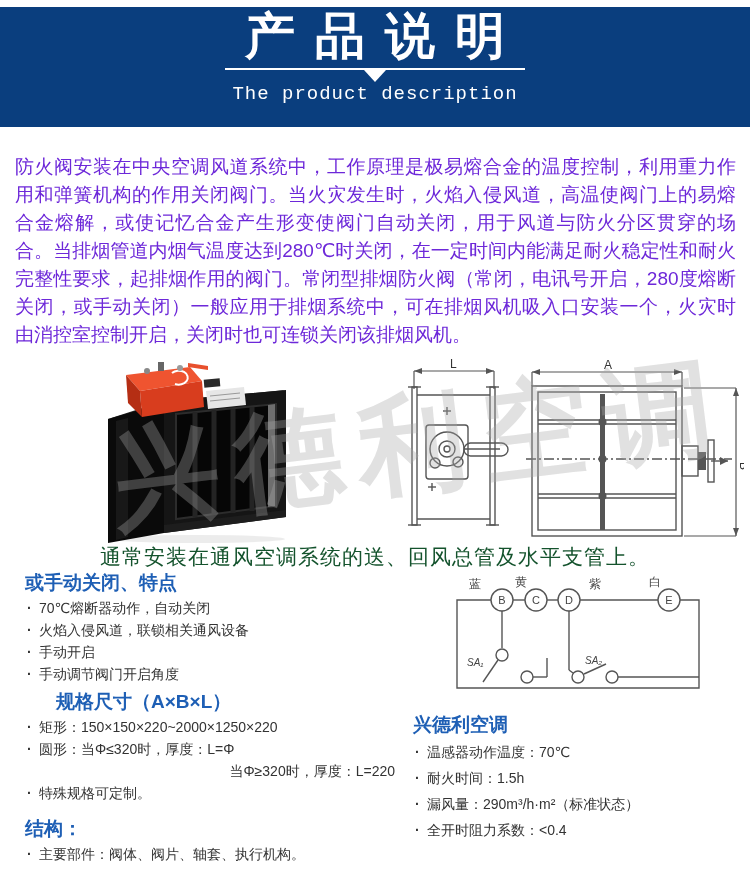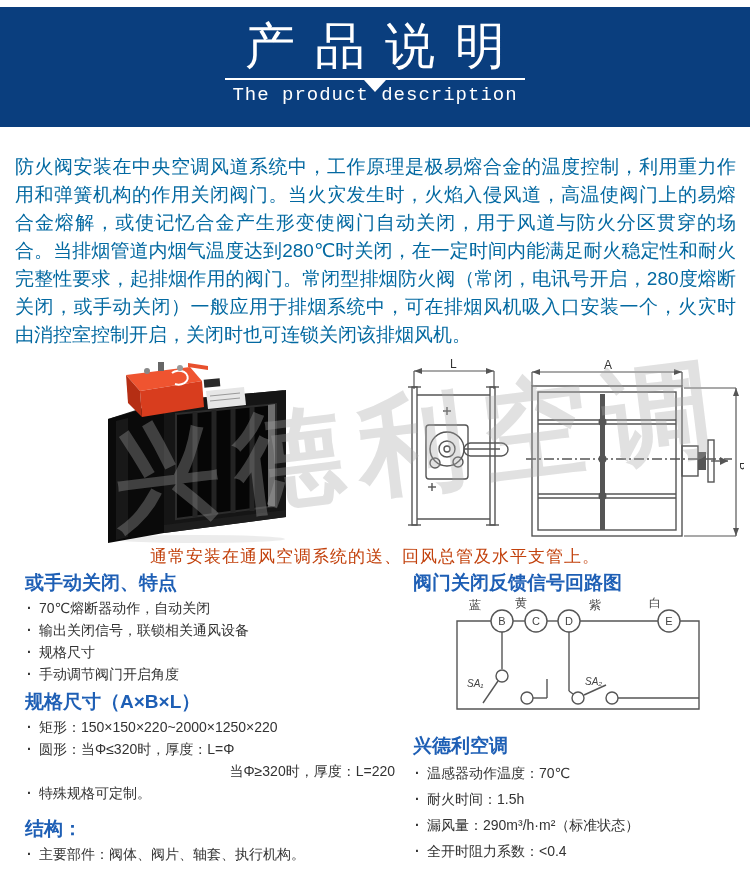--- a/index.html
+++ b/index.html
@@ -1,44 +1,44 @@
 <!DOCTYPE html>
 <html><head>
 <meta charset="utf-8">
 <style>
   html,body{margin:0;padding:0;background:#fff;}
   body{width:750px;font-family:"Liberation Sans","DejaVu Sans",sans-serif;color:#1a1a1a;}
   .page{position:relative;width:750px;height:883px;overflow:hidden;background:#fff;}
 
   
   .banner{margin-top:7px;height:120px;background:#0a3e7e;color:#fff;text-align:center;overflow:hidden;}
-  .banner h1{margin:0;padding-top:12px;font-size:50px;font-weight:normal;letter-spacing:20px;text-indent:20px;line-height:54px;}
+  .banner h1{margin:0;padding-top:2px;font-size:50px;font-weight:bold;letter-spacing:20px;text-indent:20px;line-height:54px;}
   .rule{position:relative;width:300px;height:2px;background:#fff;margin:5px auto 0;}
   .tri{position:absolute;left:50%;top:2px;transform:translateX(-50%);width:0;height:0;
        border-left:11px solid transparent;border-right:11px solid transparent;border-top:12px solid #fff;}
-  .subtitle{margin-top:4px;font-family:"Liberation Mono","DejaVu Sans Mono",monospace;font-size:19px;letter-spacing:1px;}
-
-  
-  .intro{margin:26px 14px 0 15px;font-size:19px;line-height:28px;text-align:justify;color:#0369a1;}
+  .subtitle{margin-top:13px;font-family:"Liberation Mono","DejaVu Sans Mono",monospace;font-size:19px;letter-spacing:1px;}
+
+  
+  .intro{margin:26px 14px 0 15px;font-size:19px;line-height:28px;text-align:justify;color:#6d28d9;}
 
   
   .media-band{position:relative;height:188px;margin-top:8px;overflow:hidden;}
   .photo-svg{position:absolute;left:92px;top:2px;}
   .side-svg{position:absolute;left:400px;top:2px;}
   .front-svg{position:absolute;left:522px;top:3px;}
   .watermark{position:absolute;left:112px;top:52px;font-size:108px;font-weight:bold;color:#a8a8a8;opacity:.34;
              letter-spacing:16px;white-space:nowrap;transform:rotate(-7deg);transform-origin:0 50%;pointer-events:none;}
-  .caption{text-align:center;font-size:17px;line-height:20px;color:#c2410c;margin-top:2px;letter-spacing:1px;}
+  .caption{text-align:center;font-size:21px;line-height:20px;color:#14532d;margin-top:2px;letter-spacing:1px;}
 
   
   .columns{display:flex;margin-top:5px;padding-left:25px;}
   .col-left{width:370px;}
   .col-right{width:335px;padding-left:18px;}
   h2.blue{color:#1e5fb5;font-size:19px;line-height:21px;font-weight:bold;margin:0 0 4px;}
-  h2.mt1{margin-top:6px;}
+  h2.mt1{margin-top:6px;margin-left:31px;}
   h2.mt2{margin-top:14px;}
   h2.mt3{margin-top:12px;}
   ul.plain{list-style:none;margin:2px 0 6px;padding:0;font-size:14px;color:#333;}
   ul.plain li{position:relative;padding-left:14px;line-height:22px;}
   ul.params li{line-height:26px;}
   li.b::before{content:"\00B7";position:absolute;left:2px;font-weight:bold;color:#333;}
   li.indent{padding-left:62px;text-align:right;}
   .circuit-svg{display:block;margin:4px 0 2px 26px;}
   svg text{font-family:"Liberation Sans","DejaVu Sans",sans-serif;}
 </style>
@@ -162,41 +162,40 @@
   </div>
 
   <div class="caption">通常安装在通风空调系统的送、回风总管及水平支管上。</div>
 
   <div class="columns">
 
     <div class="col-left">
       <h2 class="blue">或手动关闭、特点</h2>
       <ul class="plain">
         <li class="b">70℃熔断器动作，自动关闭</li>
-        <li class="b">输出关闭信号，联锁相关通风设备</li>
-        <li class="b">规格尺寸</li>
+        <li class="b">火焰入侵风道，联锁相关通风设备</li>
+        <li class="b">手动开启</li>
         <li class="b">手动调节阀门开启角度</li>
       </ul>
 
       <h2 class="blue mt1">规格尺寸（A×B×L）</h2>
       <ul class="plain">
         <li class="b">矩形：150×150×220~2000×1250×220</li>
         <li class="b">圆形：当Φ≤320时，厚度：L=Φ</li>
         <li class="indent">当Φ≥320时，厚度：L=220</li>
         <li class="b">特殊规格可定制。</li>
       </ul>
 
       <h2 class="blue mt2">结构：</h2>
       <ul class="plain">
         <li class="b">主要部件：阀体、阀片、轴套、执行机构。</li>
       </ul>
     </div>
 
     <div class="col-right">
-      <h2 class="blue">阀门关闭反馈信号回路图</h2>
 
       <svg class="circuit-svg" width="272" height="126" viewBox="0 0 272 126">
         <g stroke="#555" fill="none" stroke-width="1.4">
           <path d="M52 24 H18 V112 H260 V24 H241"></path>
           <line x1="74" y1="24" x2="86" y2="24"></line>
           <line x1="108" y1="24" x2="119" y2="24"></line>
           <line x1="141" y1="24" x2="219" y2="24"></line>
           <circle cx="63" cy="24" r="11"></circle>
           <circle cx="97" cy="24" r="11"></circle>
           <circle cx="130" cy="24" r="11"></circle>

